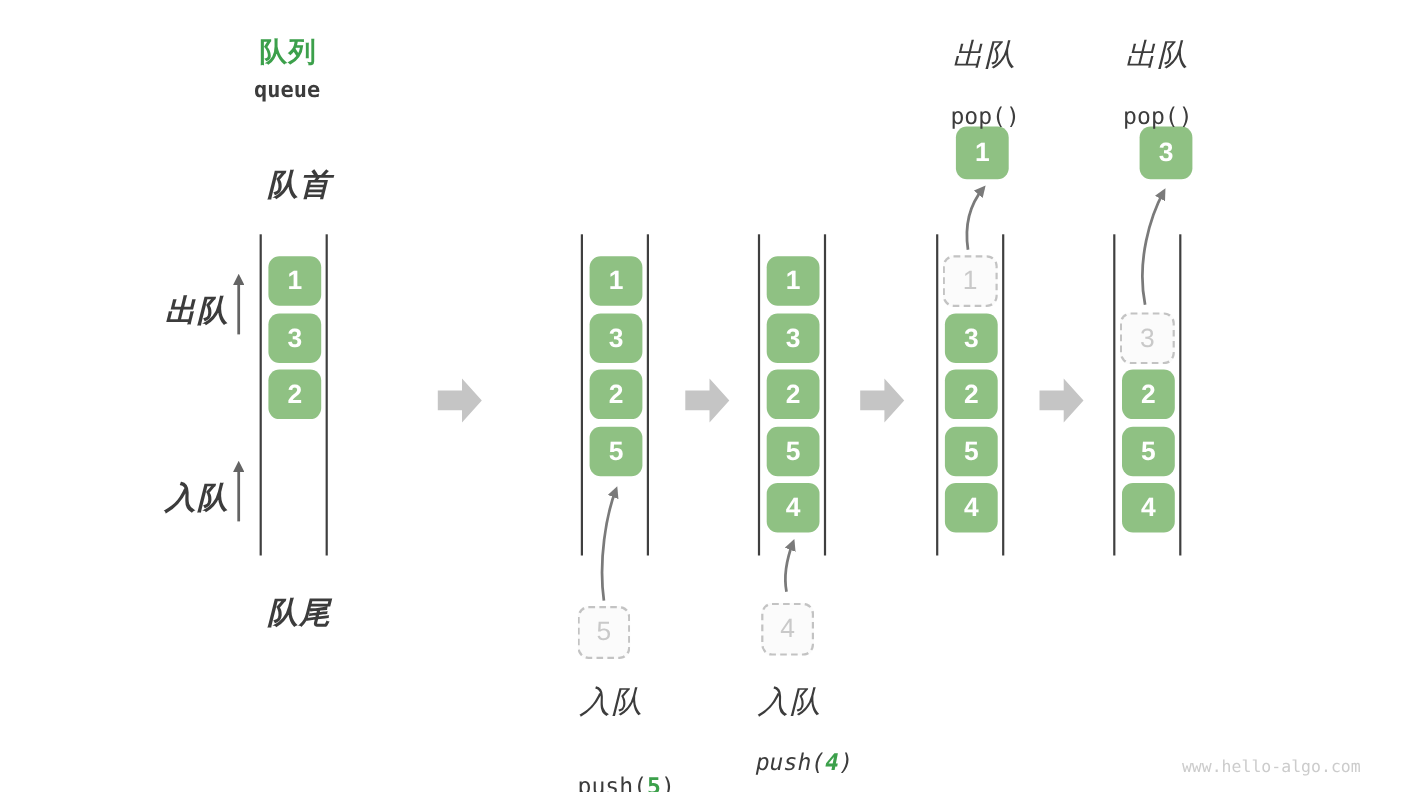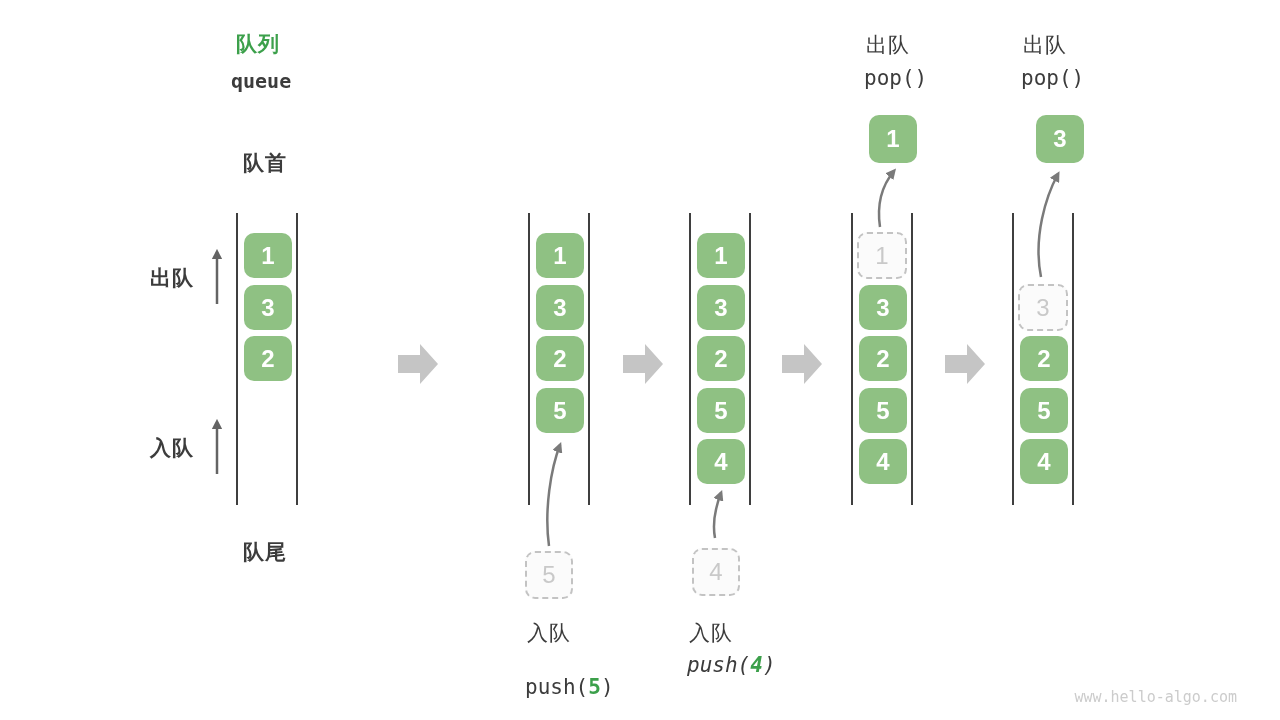--- a/index.html
+++ b/index.html
@@ -15,25 +15,25 @@
     --ghost_text:#c9c9c9;
     --ghost_bg:#fbfbfb;
     --watermark:#cccccc;
   }
   html,body{margin:0;padding:0;background:#ffffff;}
   #canvas{
     position:relative;width:1280px;height:720px;background:#ffffff;overflow:hidden;
     font-family:"Liberation Sans","DejaVu Sans",sans-serif;color:var(--dark_text);
   }
   .abs{position:absolute;}
-  .cn{font-size:21px;letter-spacing:1px;color:var(--dark_text);white-space:nowrap;}
+  .cn{font-size:28px;letter-spacing:1px;color:var(--dark_text);white-space:nowrap;font-style:italic;}
   .cn.bold{font-weight:bold;}
-  .code{font-family:"DejaVu Sans Mono","Liberation Mono",monospace;font-size:21px;color:var(--dark_text);white-space:nowrap;}
+  .code{font-family:"DejaVu Sans Mono","Liberation Mono",monospace;font-size:21px;color:var(--dark_text);white-space:nowrap;margin-top:28px;}
   .code .arg{color:var(--title_green);font-weight:bold;}
-  .title{font-size:21px;font-weight:bold;color:var(--title_green);letter-spacing:1px;}
+  .title{font-size:25px;font-weight:bold;color:var(--title_green);letter-spacing:1px;}
   .subtitle{font-family:"DejaVu Sans Mono","Liberation Mono",monospace;font-size:20px;color:var(--dark_text);}
   .col{
     position:absolute;top:213px;height:292px;width:58px;
     border-left:2px solid var(--line_color);border-right:2px solid var(--line_color);
   }
   .qbox{
     position:absolute;left:6px;width:48px;height:45px;border-radius:10px;
     background:var(--box_green);color:var(--box_text);
     font-size:24px;font-weight:bold;display:flex;align-items:center;justify-content:center;
   }

